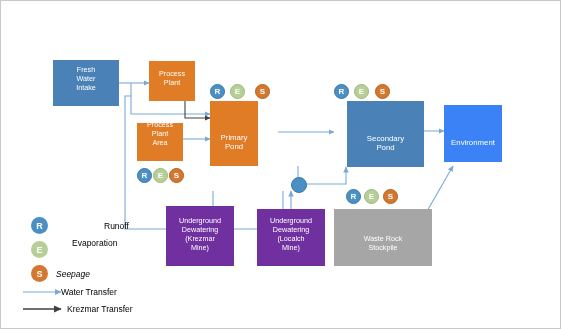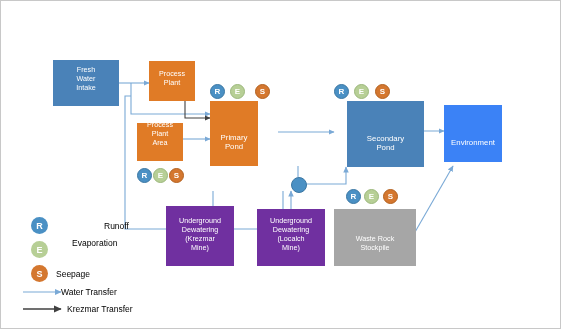--- a/index.html
+++ b/index.html
@@ -157,21 +157,21 @@
 (Krezmar
 Mine)</span>
   </div>
 
   <div class="node" style="left:256px; top:208px; width:68px; height:57px; background:#7030a0;">
     <span>Underground
 Dewatering
 (Localch Mine)</span>
   </div>
 
-  <div class="node" style="left:333px; top:208px; width:82px; height:57px; background:#a6a6a6;">
+  <div class="node" style="left:333px; top:208px; width:98px; height:57px; background:#a6a6a6;">
     <span>Waste Rock
 Stockpile</span>
   </div>
 
   <div class="junction" style="left:290px; top:176px;"></div>
 
   <div class="badge r" style="left:209px; top:83px;">
     <span>R</span>
   </div>
   <div class="badge e" style="left:229px; top:83px;">
@@ -217,21 +217,21 @@
   <div class="legend-label" style="left:55px; top:220px;margin-left:48px;">Runoff</div>
 
   <div class="legend-badge" style="left:30px; top:240px; background:#b7cf96;">
     <span>E</span>
   </div>
   <div class="legend-label" style="left:55px; top:237px;margin-left:16px;">Evaporation</div>
 
   <div class="legend-badge" style="left:30px; top:264px; background:#d4772f;">
     <span>S</span>
   </div>
-  <div class="legend-label" style="left:55px; top:268px;">Seepage</div>
+  <div class="legend-label" style="left:55px; top:268px;font-style:italic;">Seepage</div>
 
   <svg class="layer">
     <path d="M22,291 L60,291" stroke="#7aa9d6" stroke-width="1.2" fill="none" marker-end="url(#arrW)"></path>
     <path d="M22,308 L60,308" stroke="#404040" stroke-width="1.4" fill="none" marker-end="url(#arrS)"></path>
   </svg>
 
   <div class="legend-label" style="left:60px; top:286px;">Water Transfer</div>
   <div class="legend-label" style="left:66px; top:303px;">Krezmar Transfer</div>
 
 </div>

